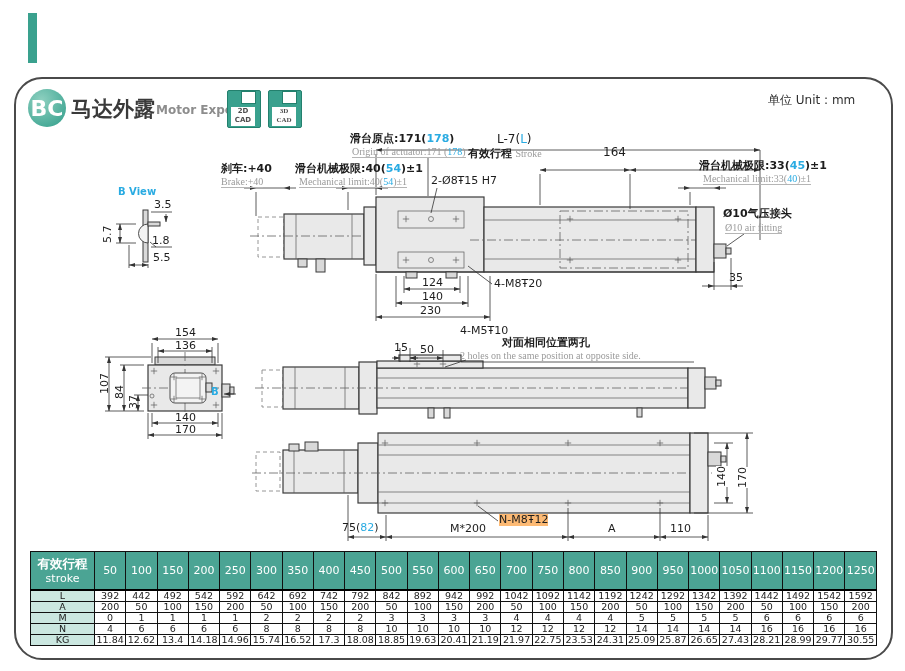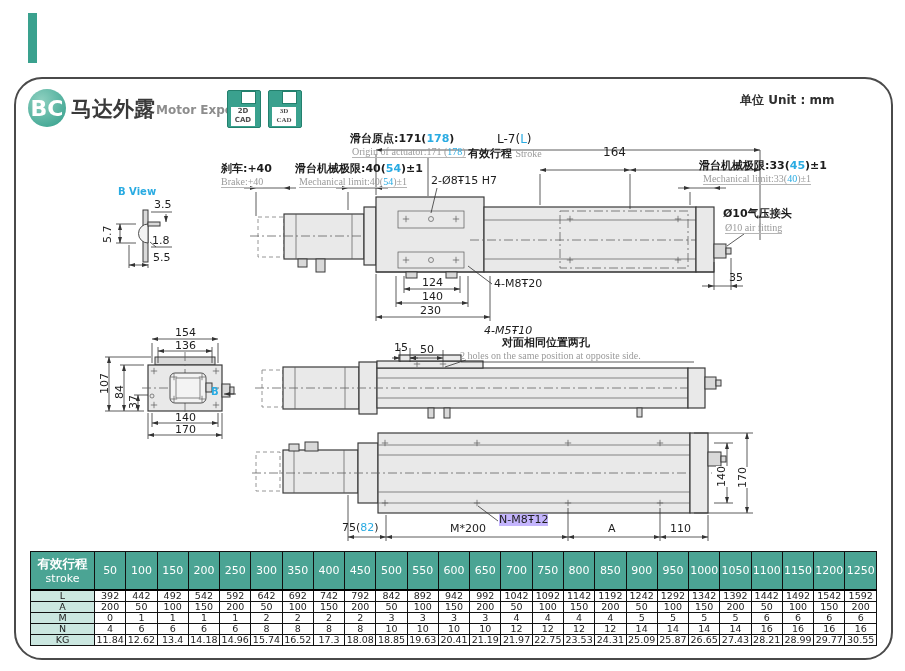--- a/index.html
+++ b/index.html
@@ -9,21 +9,21 @@
   .accent-bar{position:absolute;left:28px;top:13px;width:9px;height:50px;background:var(--accent,#3AA18E);}
   .page-title{position:absolute;left:44px;top:6px;font-size:28px;font-weight:bold;color:#3f3f3f;letter-spacing:1px;}
   .page-subtitle{position:absolute;left:46px;top:42px;font-size:17px;font-weight:bold;color:#a8a8a8;}
   
   .panel{position:absolute;left:14px;top:77px;width:875px;height:579px;border:2px solid #4a4a4a;border-radius:28px;background:#fff;}
   .bc-badge{position:absolute;left:28px;top:89px;width:38px;height:38px;border-radius:50%;
             background:radial-gradient(circle at 35% 30%,#8ed0c0,#2f9d89);color:#fff;font-weight:bold;font-size:22px;
             display:flex;align-items:center;justify-content:center;}
   .series-zh{position:absolute;left:71px;top:95px;font-size:21px;font-weight:bold;color:#3a3a3a;}
   .series-en{position:absolute;left:156px;top:103px;font-size:12px;color:#8d8d8d;font-weight:bold;}
-  .unit-label{position:absolute;left:740px;top:92px;font-size:12px;font-weight:bold;color:#2f2f2f;}
+  .unit-label{position:absolute;left:768px;top:92px;font-size:12px;font-weight:normal;color:#2f2f2f;}
   .cad-btn{position:absolute;width:32px;height:36px;background:var(--accent,#3AA18E);border:1px solid #23806d;border-radius:2px;cursor:pointer;}
   .cad-btn .shutter{position:absolute;right:4px;top:0;width:13px;height:11px;background:#fff;border:1px solid #23806d;}
   .cad-btn .label{position:absolute;left:3px;bottom:1px;width:24px;height:19px;background:#fff;
                   font-size:7px;font-weight:bold;color:#4e4e4e;text-align:center;line-height:1.25;}
   
   .lbl{position:absolute;white-space:nowrap;color:#1d1d1d;font-size:11px;line-height:1.1;}
   .zhb{font-weight:bold;}
   .lbl-en{color:#9a9a9a;font-size:10px;font-family:Liberation Serif, serif;}
   .ul{border-bottom:1px solid #b5b5b5;padding-bottom:0px;}
   .blue{color:var(--dim_blue,#29ABE2);}
@@ -329,26 +329,26 @@
   <span class="lbl dimnum" style="left:175px;top:340px;">136</span>
   <span class="lbl dimnum rot" style="left:99px;top:394px;">107</span>
   <span class="lbl dimnum rot" style="left:114px;top:399px;">84</span>
   <span class="lbl dimnum rot" style="left:128px;top:409px;">37</span>
   <span class="lbl dimnum" style="left:175px;top:412px;">140</span>
   <span class="lbl dimnum" style="left:175px;top:424px;">170</span>
   <span class="lbl cyan" style="left:211px;top:386px;">B</span>
 
   <span class="lbl dimnum" style="left:394px;top:342px;">15</span>
   <span class="lbl dimnum" style="left:420px;top:344px;">50</span>
-  <span class="lbl dimnum" style="left:484px;top:325px;font-style:italic;">4-M5Ŧ10</span>
+  <span class="lbl dimnum" style="left:460px;top:325px;">4-M5Ŧ10</span>
   <span class="lbl zhb" style="left:502px;top:337px;">对面相同位置两孔</span>
   <span class="lbl lbl-en" style="left:460px;top:350px;">2 holes on the same position at opposite side.</span>
 
   <span class="lbl dimnum" style="left:342px;top:522px;"><span>75(</span><span class="blue">82</span><span>)</span></span>
-  <span class="lbl dimnum" style="left:499px;top:514px;background:#c4b5fd;">N-M8Ŧ12</span>
+  <span class="lbl dimnum" style="left:499px;top:514px;background:#fdba74;">N-M8Ŧ12</span>
   <span class="lbl dimnum" style="left:450px;top:523px;">M*200</span>
   <span class="lbl dimnum" style="left:608px;top:523px;">A</span>
   <span class="lbl dimnum" style="left:670px;top:523px;">110</span>
   <span class="lbl dimnum rot" style="left:716px;top:487px;background:#fff;">140</span>
   <span class="lbl dimnum rot" style="left:737px;top:488px;background:#fff;">170</span>
 
   <table class="stroke" id="stroke-table">
       <colgroup>
         <col style="width: 64px;">
         <col>

